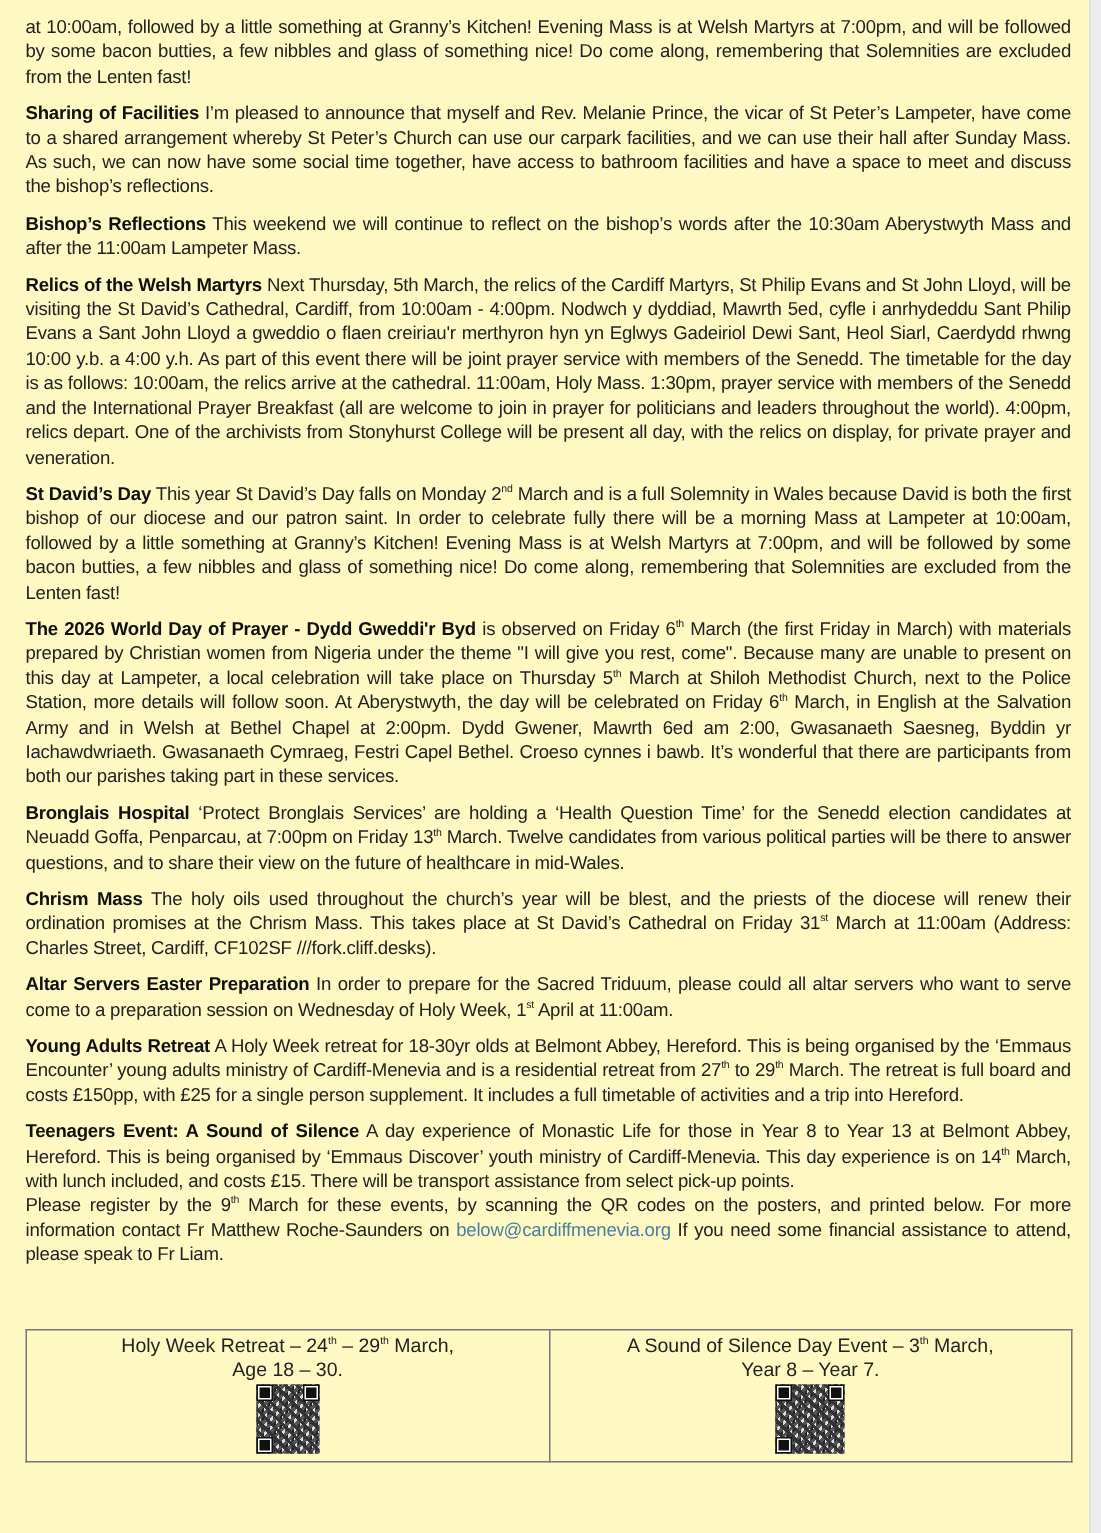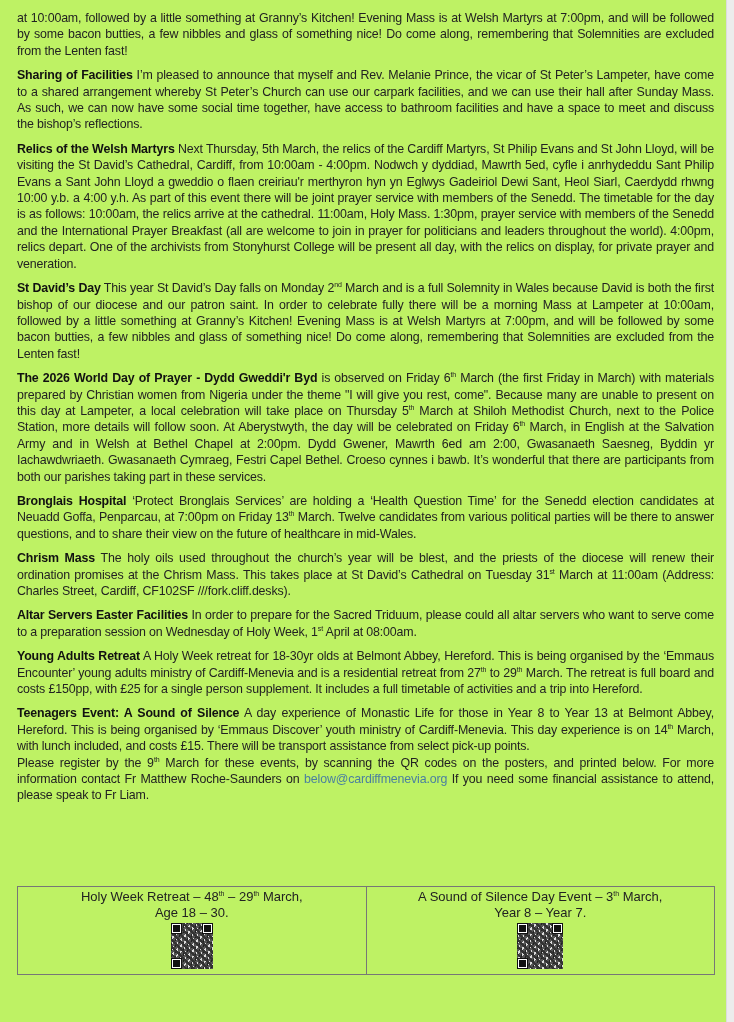--- a/index.html
+++ b/index.html
@@ -5,21 +5,21 @@
   html, body { margin: 0; padding: 0; }
   body {
     width: 734px; height: 1022px; overflow: hidden;
     background: #ffffff;
     font-family: "Liberation Sans", sans-serif;
     color: #222;
     position: relative;
   }
   .page {
     position: absolute; left: 0; top: 0; width: 727px; height: 1022px;
-    background: #bef264;
+    background: #fef9c3;
   }
   .edge {
     position: absolute; right: 0; top: 0; width: 7px; height: 1022px;
     background: #ececec; border-left: 1px solid #dcdcdc;
   }
   .content {
     position: absolute; left: 17px; top: 10px; width: 697px;
     font-size: 12.4px; line-height: 16.4px;
     letter-spacing: -0.15px;
   }
@@ -62,46 +62,47 @@
 </head>
 <body>
 
 <div class="page">
   <div class="content">
 
     <p class="para"><span>at 10:00am, followed by a little something at Granny’s Kitchen! Evening Mass is at Welsh Martyrs at 7:00pm, and will be followed by some bacon butties, a few nibbles and glass of something nice! Do come along, remembering that Solemnities are excluded from the Lenten fast!</span></p>
 
     <p class="para"><b class="head">Sharing of Facilities</b><span> I’m pleased to announce that myself and Rev. Melanie Prince, the vicar of St Peter’s Lampeter, have come to a shared arrangement whereby St Peter’s Church can use our carpark facilities, and we can use their hall after Sunday Mass. As such, we can now have some social time together, have access to bathroom facilities and have a space to meet and discuss the bishop’s reflections.</span></p>
 
+    <p class="para"><b class="head">Bishop’s Reflections</b><span> This weekend we will continue to reflect on the bishop’s words after the 10:30am Aberystwyth Mass and after the 11:00am Lampeter Mass.</span></p>
 
     <p class="para"><b class="head">Relics of the Welsh Martyrs</b><span> Next Thursday, 5th March, the relics of the Cardiff Martyrs, St Philip Evans and St John Lloyd, will be visiting the St David’s Cathedral, Cardiff, from 10:00am - 4:00pm.  Nodwch y dyddiad, Mawrth 5ed, cyfle i anrhydeddu Sant Philip Evans a Sant John Lloyd a gweddio o flaen creiriau'r merthyron hyn yn Eglwys Gadeiriol Dewi Sant, Heol Siarl, Caerdydd rhwng 10:00 y.b. a 4:00 y.h.  As part of this event there will be joint prayer service with members of the Senedd. The timetable for the day is as follows: 10:00am, the relics arrive at the cathedral. 11:00am, Holy Mass. 1:30pm, prayer service with members of the Senedd and the International Prayer Breakfast (all are welcome to join in prayer for politicians and leaders throughout the world). 4:00pm, relics depart. One of the archivists from Stonyhurst College will be present all day, with the relics on display, for private prayer and veneration.</span></p>
 
     <p class="para"><b class="head">St David’s Day</b><span> This year St David’s Day falls on Monday 2</span><sup>nd</sup><span> March and is a full Solemnity in Wales because David is both the first bishop of our diocese and our patron saint. In order to celebrate fully there will be a morning Mass at Lampeter at 10:00am, followed by a little something at Granny’s Kitchen! Evening Mass is at Welsh Martyrs at 7:00pm, and will be followed by some bacon butties, a few nibbles and glass of something nice! Do come along, remembering that Solemnities are excluded from the Lenten fast!</span></p>
 
     <p class="para"><b class="head">The 2026 World Day of Prayer - Dydd Gweddi'r Byd</b><span> is observed on Friday 6</span><sup>th</sup><span> March (the first Friday in March) with materials prepared by Christian women from Nigeria under the theme "I will give you rest, come". Because many are unable to present on this day at Lampeter, a local celebration will take place on Thursday 5</span><sup>th</sup><span> March at Shiloh Methodist Church, next to the Police Station, more details will follow soon. At Aberystwyth, the day will be celebrated on Friday 6</span><sup>th</sup><span> March, in English at the Salvation Army and in Welsh at Bethel Chapel at 2:00pm. Dydd Gwener, Mawrth 6ed am 2:00, Gwasanaeth Saesneg, Byddin yr Iachawdwriaeth. Gwasanaeth Cymraeg, Festri Capel Bethel. Croeso cynnes i bawb. It’s wonderful that there are participants from both our parishes taking part in these services.</span></p>
 
     <p class="para"><b class="head">Bronglais Hospital</b><span> ‘Protect Bronglais Services’ are holding a ‘Health Question Time’ for the Senedd election candidates at Neuadd Goffa, Penparcau, at 7:00pm on Friday 13</span><sup>th</sup><span> March. Twelve candidates from various political parties will be there to answer questions, and to share their view on the future of healthcare in mid-Wales.</span></p>
 
-    <p class="para"><b class="head">Chrism Mass</b><span> The holy oils used throughout the church’s year will be blest, and the priests of the diocese will renew their ordination promises at the Chrism Mass. This takes place at St David’s Cathedral on Tuesday 31</span><sup>st</sup><span> March at 11:00am (Address: Charles Street, Cardiff, CF102SF ///fork.cliff.desks).</span></p>
+    <p class="para"><b class="head">Chrism Mass</b><span> The holy oils used throughout the church’s year will be blest, and the priests of the diocese will renew their ordination promises at the Chrism Mass. This takes place at St David’s Cathedral on Friday 31</span><sup>st</sup><span> March at 11:00am (Address: Charles Street, Cardiff, CF102SF ///fork.cliff.desks).</span></p>
 
-    <p class="para"><b class="head">Altar Servers Easter Facilities</b><span> In order to prepare for the Sacred Triduum, please could all altar servers who want to serve come to a preparation session on Wednesday of Holy Week, 1</span><sup>st</sup><span> April at 08:00am.</span></p>
+    <p class="para"><b class="head">Altar Servers Easter Preparation</b><span> In order to prepare for the Sacred Triduum, please could all altar servers who want to serve come to a preparation session on Wednesday of Holy Week, 1</span><sup>st</sup><span> April at 11:00am.</span></p>
 
     <p class="para"><b class="head">Young Adults Retreat</b><span> A Holy Week retreat for 18-30yr olds at Belmont Abbey, Hereford. This is being organised by the ‘Emmaus Encounter’ young adults ministry of Cardiff-Menevia and is a residential retreat from 27</span><sup>th</sup><span> to 29</span><sup>th</sup><span> March. The retreat is full board and costs £150pp, with £25 for a single person supplement. It includes a full timetable of activities and a trip into Hereford.</span></p>
 
     <p class="para tight"><b class="head">Teenagers Event: A Sound of Silence</b><span> A day experience of Monastic Life for those in Year 8 to Year 13 at Belmont Abbey, Hereford. This is being organised by ‘Emmaus Discover’ youth ministry of Cardiff-Menevia. This day experience is on 14</span><sup>th</sup><span> March, with lunch included, and costs £15. There will be transport assistance from select pick-up points.</span></p>
 
     <p class="para"><span>Please register by the 9</span><sup>th</sup><span> March for these events, by scanning the QR codes on the posters, and printed below. For more information contact Fr Matthew Roche-Saunders on </span><a class="link">below@cardiffmenevia.org</a><span> If you need some financial assistance to attend, please speak to Fr Liam.</span></p>
 
   </div>
 
   <table class="qr-table">
     <tbody>
         <tr>
       <td>
-        <div><span>Holy Week Retreat – 48</span><sup>th</sup><span> – 29</span><sup>th</sup><span> March,</span></div>
+        <div><span>Holy Week Retreat – 24</span><sup>th</sup><span> – 29</span><sup>th</sup><span> March,</span></div>
         <div>Age 18 – 30.</div>
         <div class="qr">
           <span class="finder" style="left:1px;top:1px;"></span>
           <span class="finder" style="right:1px;top:1px;"></span>
           <span class="finder" style="left:1px;bottom:1px;"></span>
         </div>
       </td>
       <td>
         <div><span>A Sound of Silence Day Event – 3</span><sup>th</sup><span> March,</span></div>
         <div>Year 8 – Year 7.</div>

